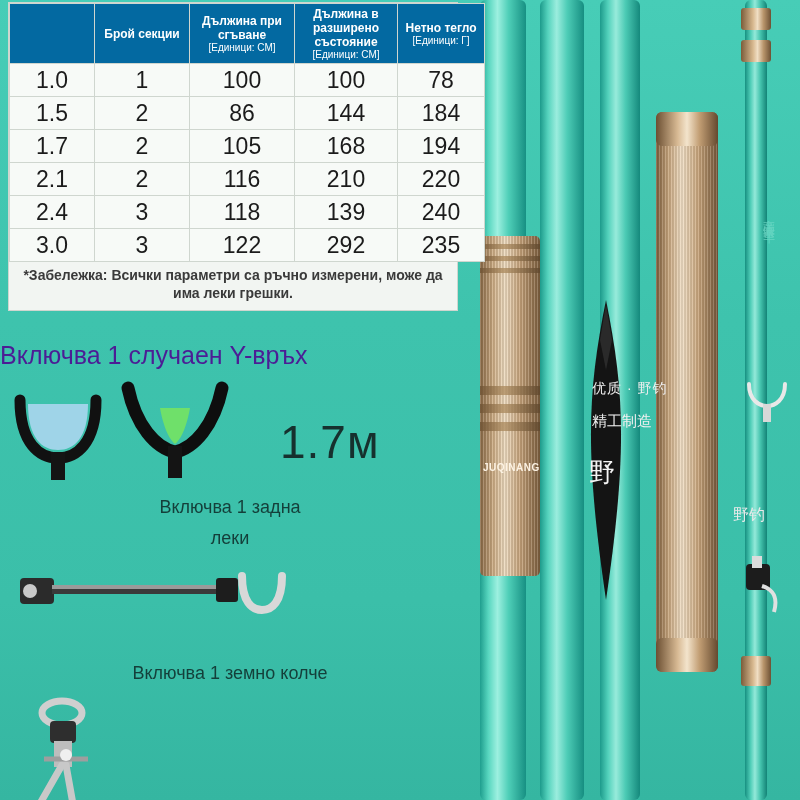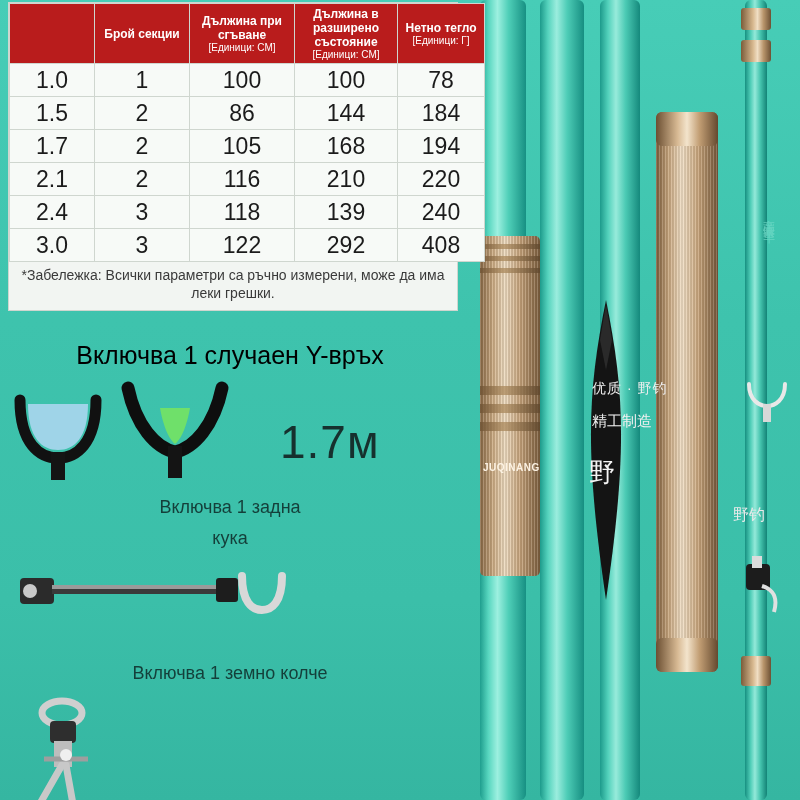--- a/index.html
+++ b/index.html
@@ -19,21 +19,21 @@
     position:absolute;left:8px;top:2px;width:450px;
     background:#f2f5f2;
     border:1px solid #cfd6cf;
     box-sizing:border-box;
   }
   table.spec{
     border-collapse:collapse;width:100%;
     table-layout:fixed;
   }
   table.spec th{
-    background:#b91c1c;color:#ffffff;font-weight:bold;
+    background:#0369a1;color:#ffffff;font-weight:bold;
     font-size:12px;line-height:14px;
     border:1px solid #cfd6cf;
     padding:3px 2px;vertical-align:middle;
   }
   table.spec th.c0{width:80px;}
   table.spec th.c1{width:90px;}
   table.spec th.c2{width:100px;}
   table.spec th.c3{width:98px;margin-top:32px;}
   table.spec th.c4{width:82px;}
   table.spec td{
@@ -43,25 +43,26 @@
     color:#1b1b1b;
     padding:1px 2px;
     height:30px;
     background:#f7faf7;
   }
   .sub-unit{font-size:10px;display:block;font-weight:normal;line-height:11px;}
   .note{
     text-align:center;font-size:14px;color:#3a3a3a;
     padding:4px 10px 8px 10px;line-height:18px;
     background:#f2f5f2;
+    font-weight:bold;
   }
   
   .left-col{position:absolute;left:0;top:340px;width:460px;}
   .cap{
-    text-align:center;color:#000000;font-size:25px;line-height:30px;
+    text-align:left;color:#4c1d95;font-size:25px;line-height:30px;
     font-weight:400;
   }
   .cap2{
     text-align:center;color:#143f3a;font-size:18px;line-height:31px;
     margin-top:6px;
   }
   
   .tips-row{
     position:relative;height:110px;margin-top:6px;
   }
@@ -280,21 +281,21 @@
         <td>3</td>
         <td>118</td>
         <td>139</td>
         <td>240</td>
       </tr>
       <tr>
         <td>3.0</td>
         <td>3</td>
         <td>122</td>
         <td>292</td>
-        <td>408</td>
+        <td>235</td>
       </tr>
     </tbody>
   </table>
   <div class="note">*Забележка: Всички параметри са ръчно измерени, може да има леки грешки.</div>
 </div>
 
 <div class="left-col">
 
   <div class="cap">Включва 1 случаен Y-връх</div>
 
@@ -305,21 +306,21 @@
       <rect x="41" y="70" width="14" height="28" fill="#141414"></rect>
     </svg>
     <svg class="tip tip-black" width="110" height="104" viewBox="0 0 110 104">
       <path d="M8 10 C16 48 36 70 55 74 C74 70 94 48 102 10" stroke="#0e0e0e" stroke-width="13" fill="none" stroke-linecap="round"></path>
       <path d="M40 30 C44 52 50 62 55 66 C60 62 66 52 70 30" fill="#6fe06a"></path>
       <rect x="48" y="68" width="14" height="32" fill="#141414"></rect>
     </svg>
   </div>
 
   <div class="cap2">Включва 1 задна</div>
-  <div class="cap2" style="margin-top:0">кука</div>
+  <div class="cap2" style="margin-top:0">леки</div>
 
   <div class="hook-wrap">
     <svg width="300" height="84" viewBox="0 0 300 84" style="position:absolute;left:10px;top:2px;">
       <rect x="10" y="20" width="34" height="26" rx="4" fill="#2b2b2b"></rect>
       <circle cx="20" cy="33" r="7" fill="#c9c9c9"></circle>
       <rect x="42" y="27" width="170" height="9" fill="#3a3a3a"></rect>
       <rect x="42" y="27" width="170" height="4" fill="#9a9a9a"></rect>
       <rect x="206" y="20" width="22" height="24" rx="3" fill="#1d1d1d"></rect>
       <path d="M232 18 C232 44 242 52 252 52 C262 52 272 44 272 18" stroke="#d8d8d8" stroke-width="8" fill="none" stroke-linecap="round"></path>
     </svg>

